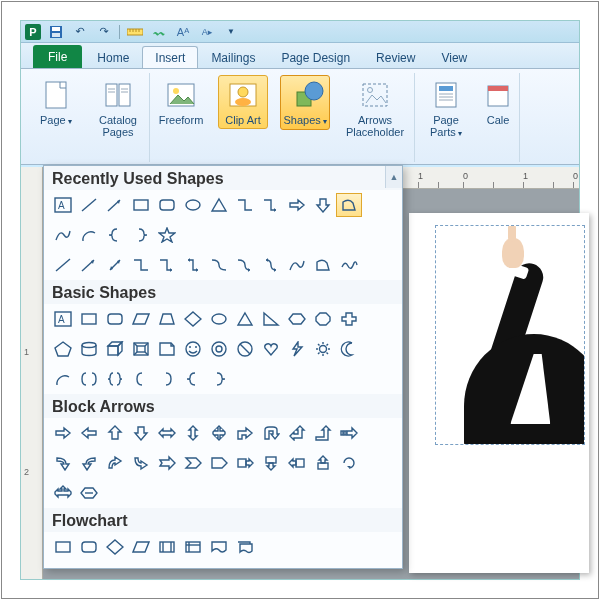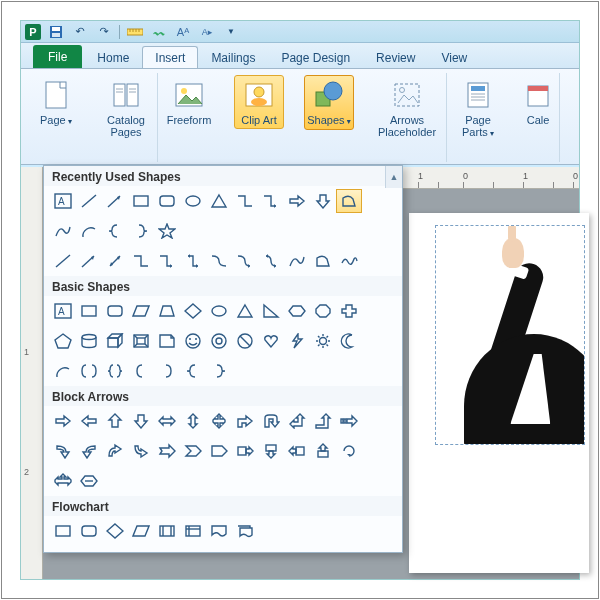--- a/index.html
+++ b/index.html
@@ -15,31 +15,31 @@
 
   
   .tabs { height: 26px; background: linear-gradient(#e4f1fb,#d3e8f7); display: flex; align-items: flex-end; padding-left: 12px; border-bottom: 1px solid #a0b8cc; }
   .tab { padding: 4px 12px 3px; font-size: 12px; color: #1f4e79; cursor: pointer; border: 1px solid transparent; border-bottom: none; }
   .tab.file { background: #118645; color: #fff; border-radius: 3px 3px 0 0; margin-right: 2px; padding: 4px 14px; }
   .tab.active { background: #f4f9ff; border-color: #a0b8cc; border-radius: 3px 3px 0 0; }
 
   
   .ribbon { height: 96px; background: linear-gradient(#f4f9ff,#e1eefb); border-bottom: 1px solid #a0b8cc; display: flex; padding: 4px 4px 2px; gap: 0; }
   .group { display: flex; flex-direction: column; align-items: center; justify-content: space-between; padding: 2px 6px 0; border-right: 1px solid #c8dae8; }
-  .grow { display:flex; gap:20px; align-items:flex-start; }
+  .grow { display:flex; gap:12px; align-items:flex-start; }
   .big-btn { display:flex; flex-direction:column; align-items:center; width:50px; padding:2px; font-size:11px; color:#1f4e79; text-align:center; line-height:1.1; cursor:pointer; border:1px solid transparent; border-radius:3px; }
   .big-btn.sel { background: linear-gradient(#ffe9a6,#ffd45e); border-color:#e0a82e; }
-  .big-btn.open { background: linear-gradient(#ffe9a6,#ffc94a); border-color:#d99118; }
+  .big-btn.open { background: linear-gradient(#ffe9a6,#ffc94a); border-color:#d99118;align-items:flex-end; }
   .big-ico { width:34px; height:34px; margin-bottom:2px; display:flex; align-items:center; justify-content:center; }
   .drop-caret::after { content:" ▾"; font-size:8px; }
 
   
   .panel { position:absolute; top:144px; left:22px; width:360px; background:#fbfdff; border:1px solid #9bb4c8; box-shadow: 3px 3px 8px rgba(0,0,0,0.25); z-index:5; padding-bottom:6px;}
   .panel-scroll { position:absolute; right:0; top:0; width:17px; height:22px; background:#e8eff6; border-left:1px solid #c4d4e2; display:flex; align-items:center; justify-content:center; color:#5a7a95; font-size:9px;}
-  .sect-title { font-size:12px; font-weight:bold; color:#333; padding:4px 8px 2px; background:#f3f7fb; }
+  .sect-title { font-size:16px; font-weight:bold; color:#333; padding:4px 8px 2px; background:#f3f7fb; }
   .shape-grid { display:flex; flex-wrap:wrap; padding:3px 6px; gap:0; }
   .shape { width:26px; height:24px; display:flex; align-items:center; justify-content:center; cursor:pointer; border:1px solid transparent; }
   .shape svg { width:18px; height:16px; }
   .sstroke { stroke:#2f5b85; stroke-width:1.4; fill:none; }
   .sfill { fill:#2f5b85; }
 
   
   .shape.hot { background: linear-gradient(#fff2c8,#ffe08a); border:1px solid #e0a82e; }
   .red-ring { position:absolute; width:34px; height:34px; border:4px solid #d40000; border-radius:50%; pointer-events:none; }
   .tooltip { position:absolute; background:#fff; border:1px solid #8a8a8a; padding:3px 8px; font-size:12px; color:#333; box-shadow:2px 2px 4px rgba(0,0,0,0.2); }

